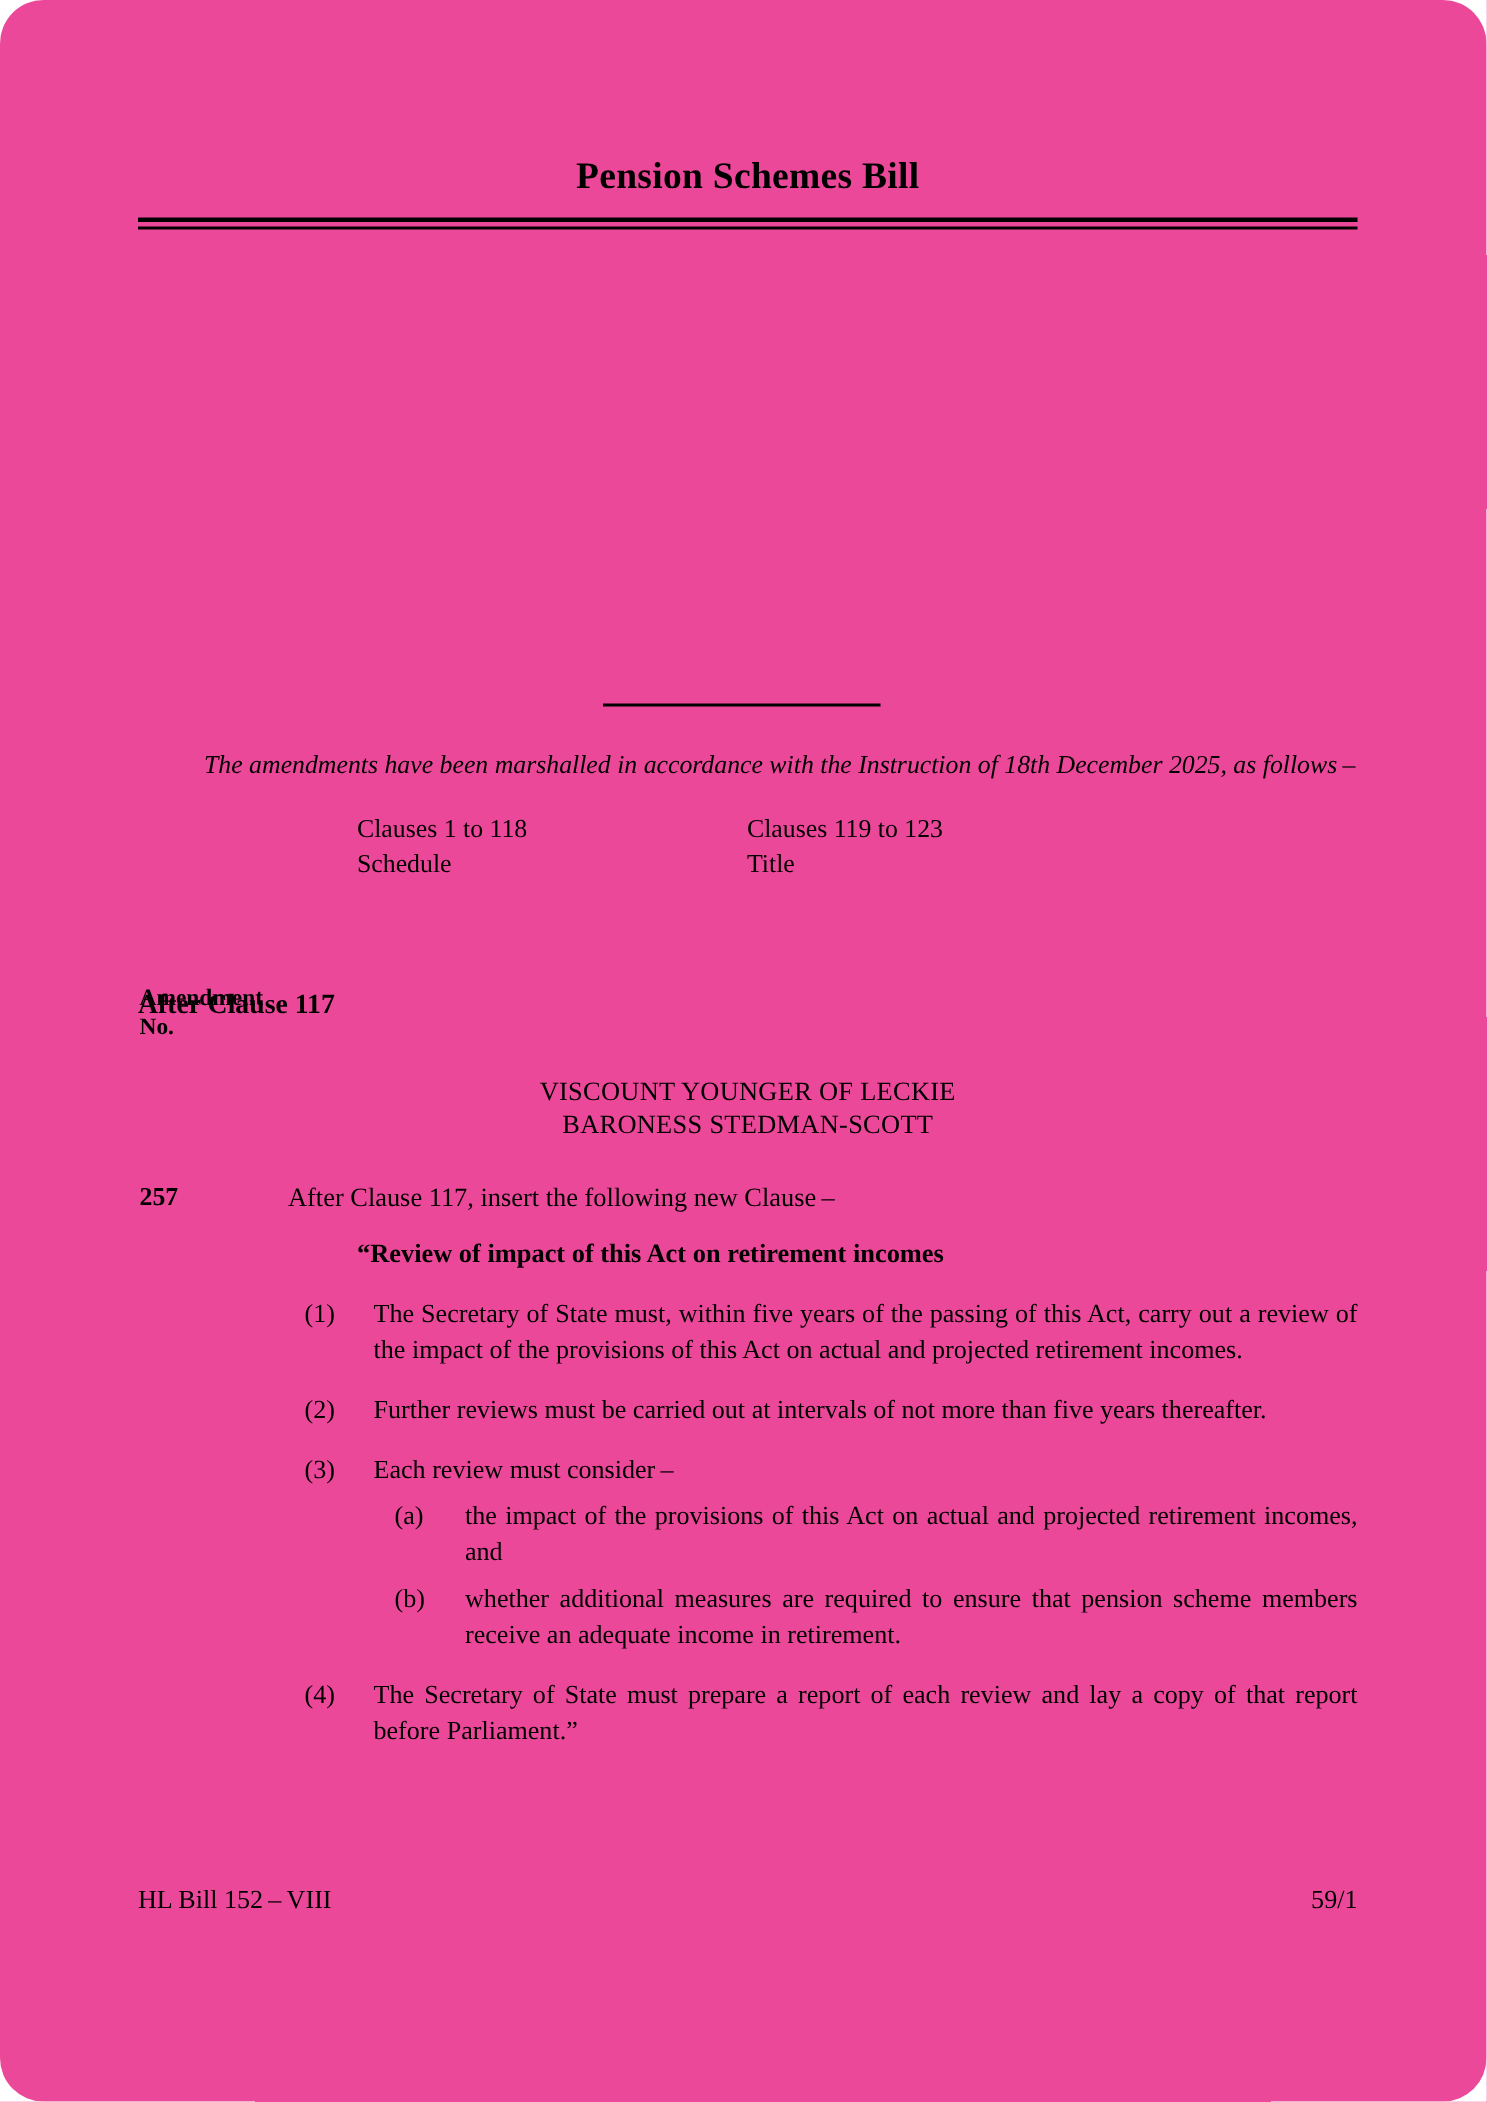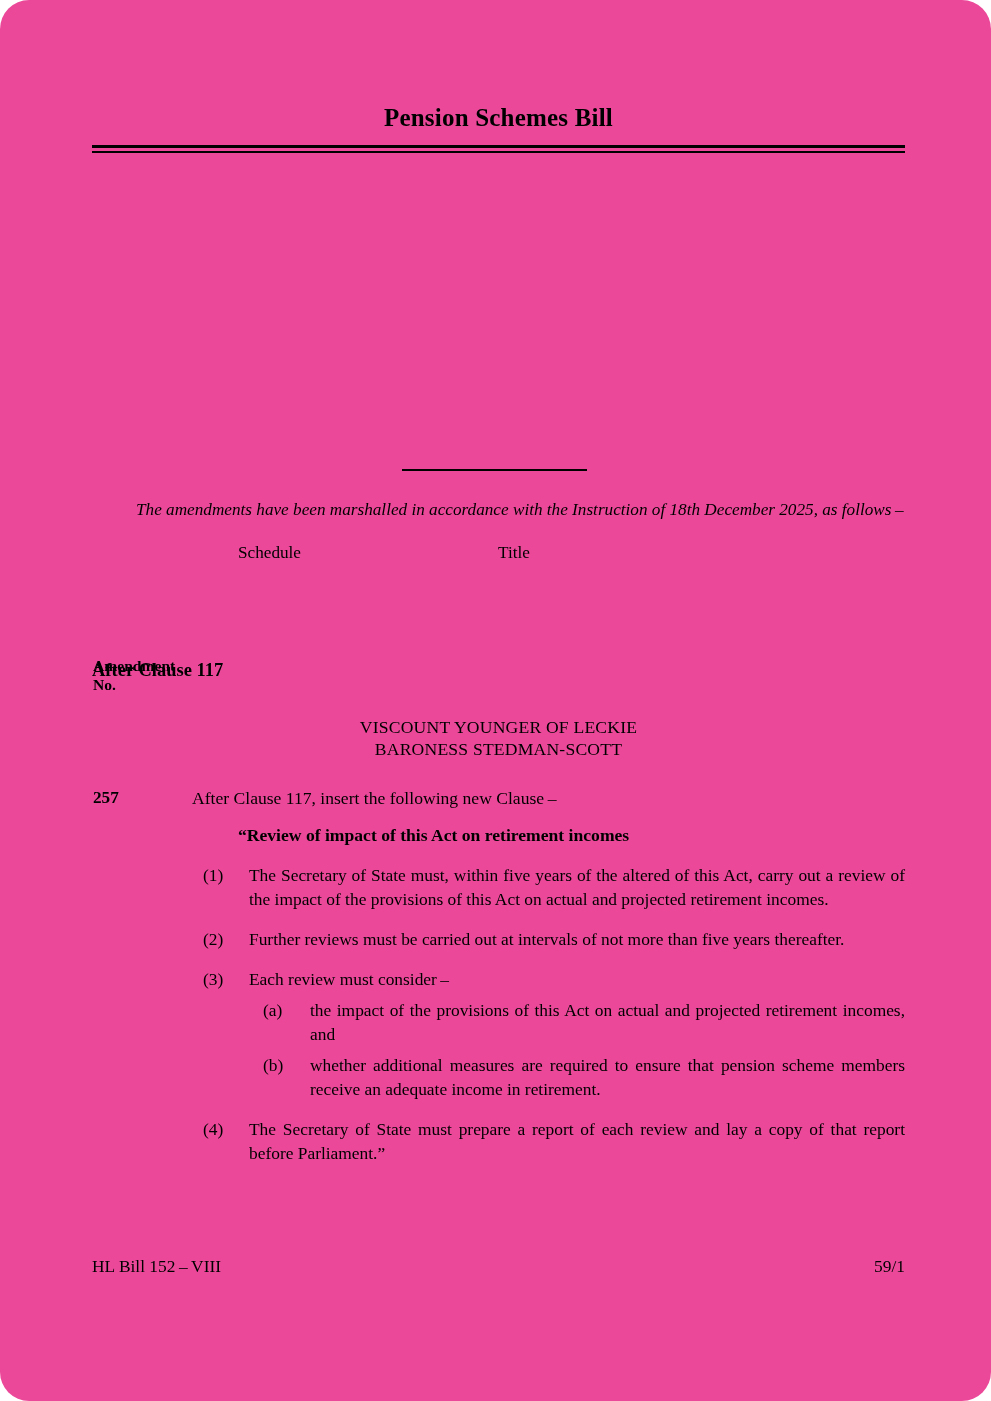--- a/index.html
+++ b/index.html
@@ -241,20 +241,24 @@
     <div class="thin"></div>
   </div>
 
 
   <div class="short-rule"></div>
 
   <div class="instruction">The amendments have been marshalled in accordance with the Instruction of 18th December 2025, as follows –</div>
 
   <div class="clause-cols">
     <div class="clause-row">
+      <div class="clause-col-a">Clauses 1 to 118</div>
+      <div class="clause-col-b">Clauses 119 to 123</div>
+    </div>
+    <div class="clause-row">
       <div class="clause-col-a">Schedule</div>
       <div class="clause-col-b">Title</div>
     </div>
   </div>
 
 
   <div class="amend-no-label">
     <div>Amendment</div>
     <div>No.</div>
   </div>
@@ -269,21 +273,21 @@
   <div class="amendment">
 
     <div class="amend-number">257</div>
 
     <div class="amend-lead">After Clause 117, insert the following new Clause –</div>
 
     <div class="clause-title">“Review of impact of this Act on retirement incomes</div>
 
     <div class="subsec">
       <span class="num">(1)</span>
-      <div class="body">The Secretary of State must, within five years of the altered of this Act, carry out a review of the impact of the provisions of this Act on actual and projected retirement incomes.</div>
+      <div class="body">The Secretary of State must, within five years of the passing of this Act, carry out a review of the impact of the provisions of this Act on actual and projected retirement incomes.</div>
     </div>
 
     <div class="subsec">
       <span class="num">(2)</span>
       <div class="body">Further reviews must be carried out at intervals of not more than five years thereafter.</div>
     </div>
 
     <div class="subsec nojust">
       <span class="num">(3)</span>
       <div class="body">Each review must consider –</div>

